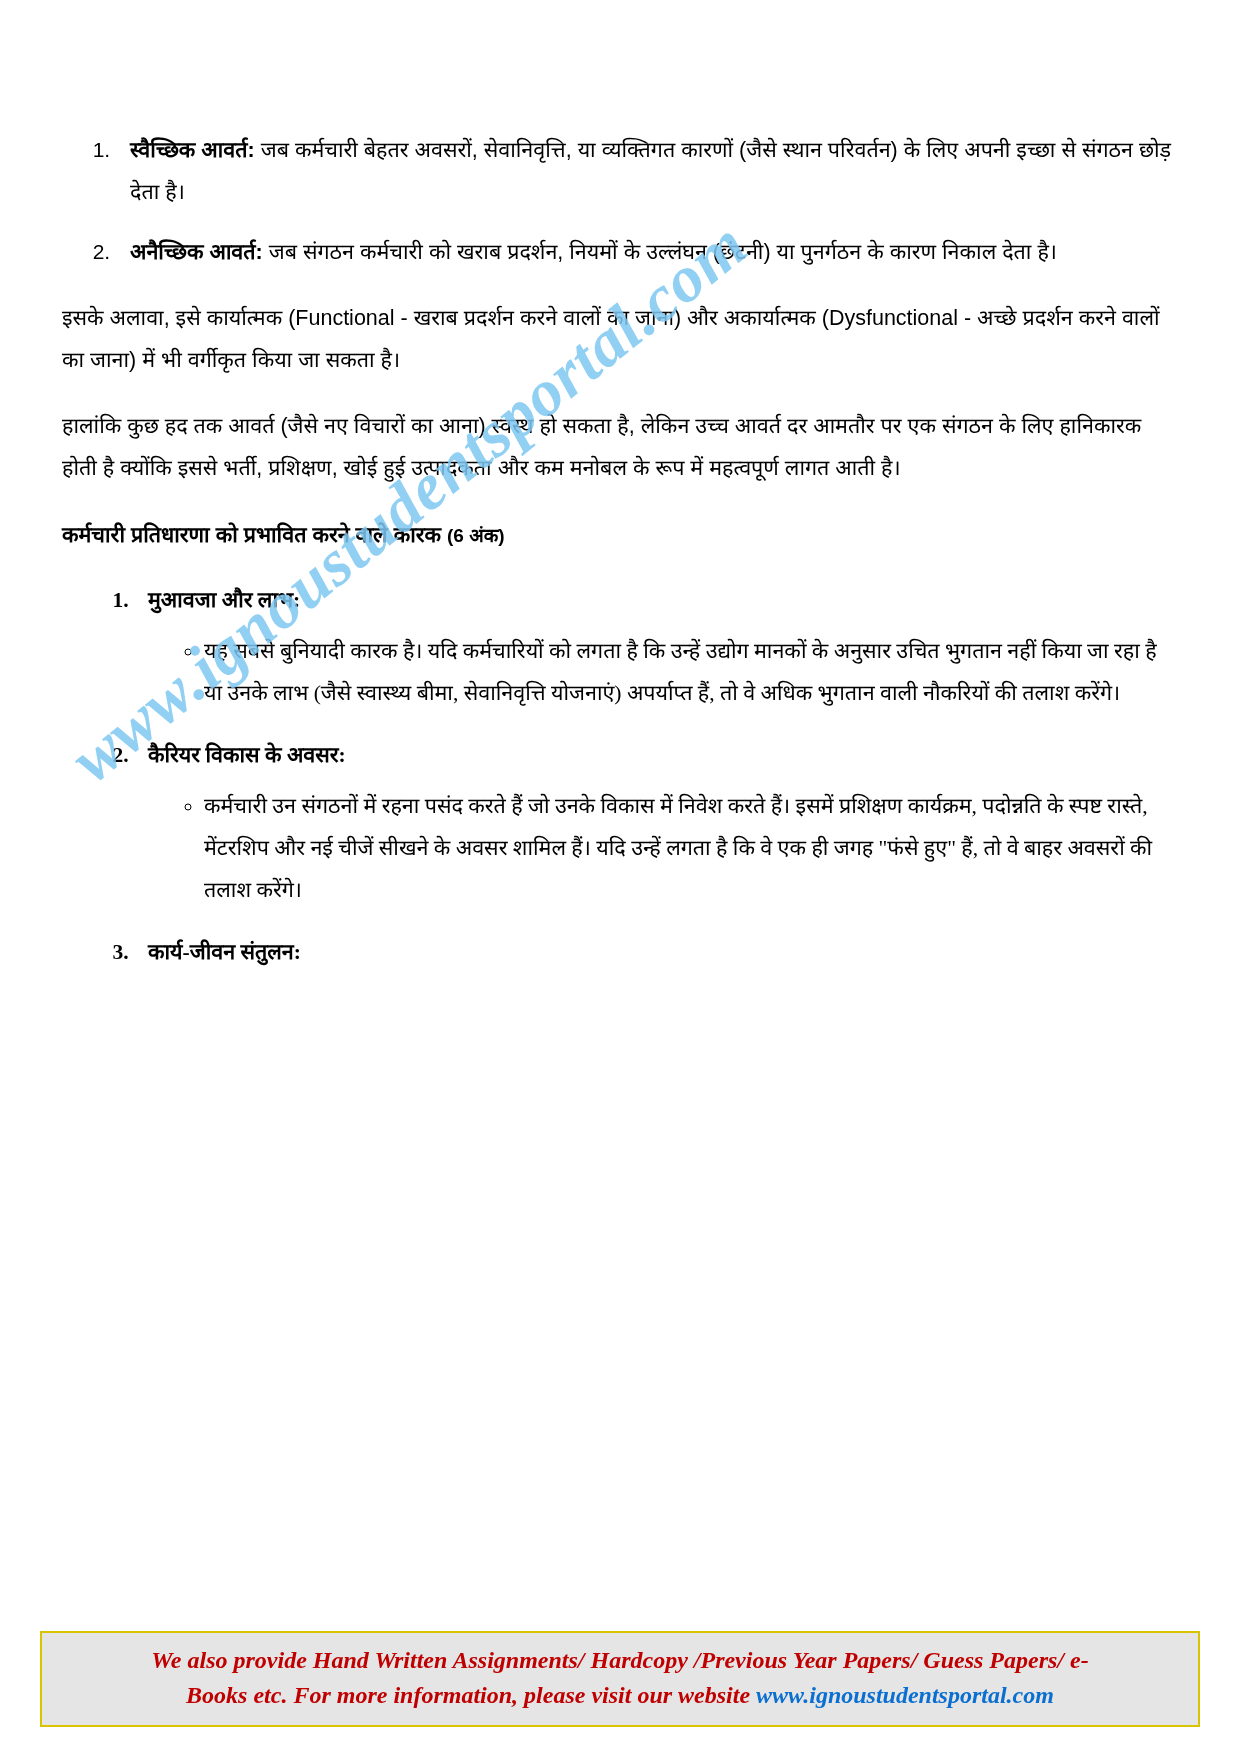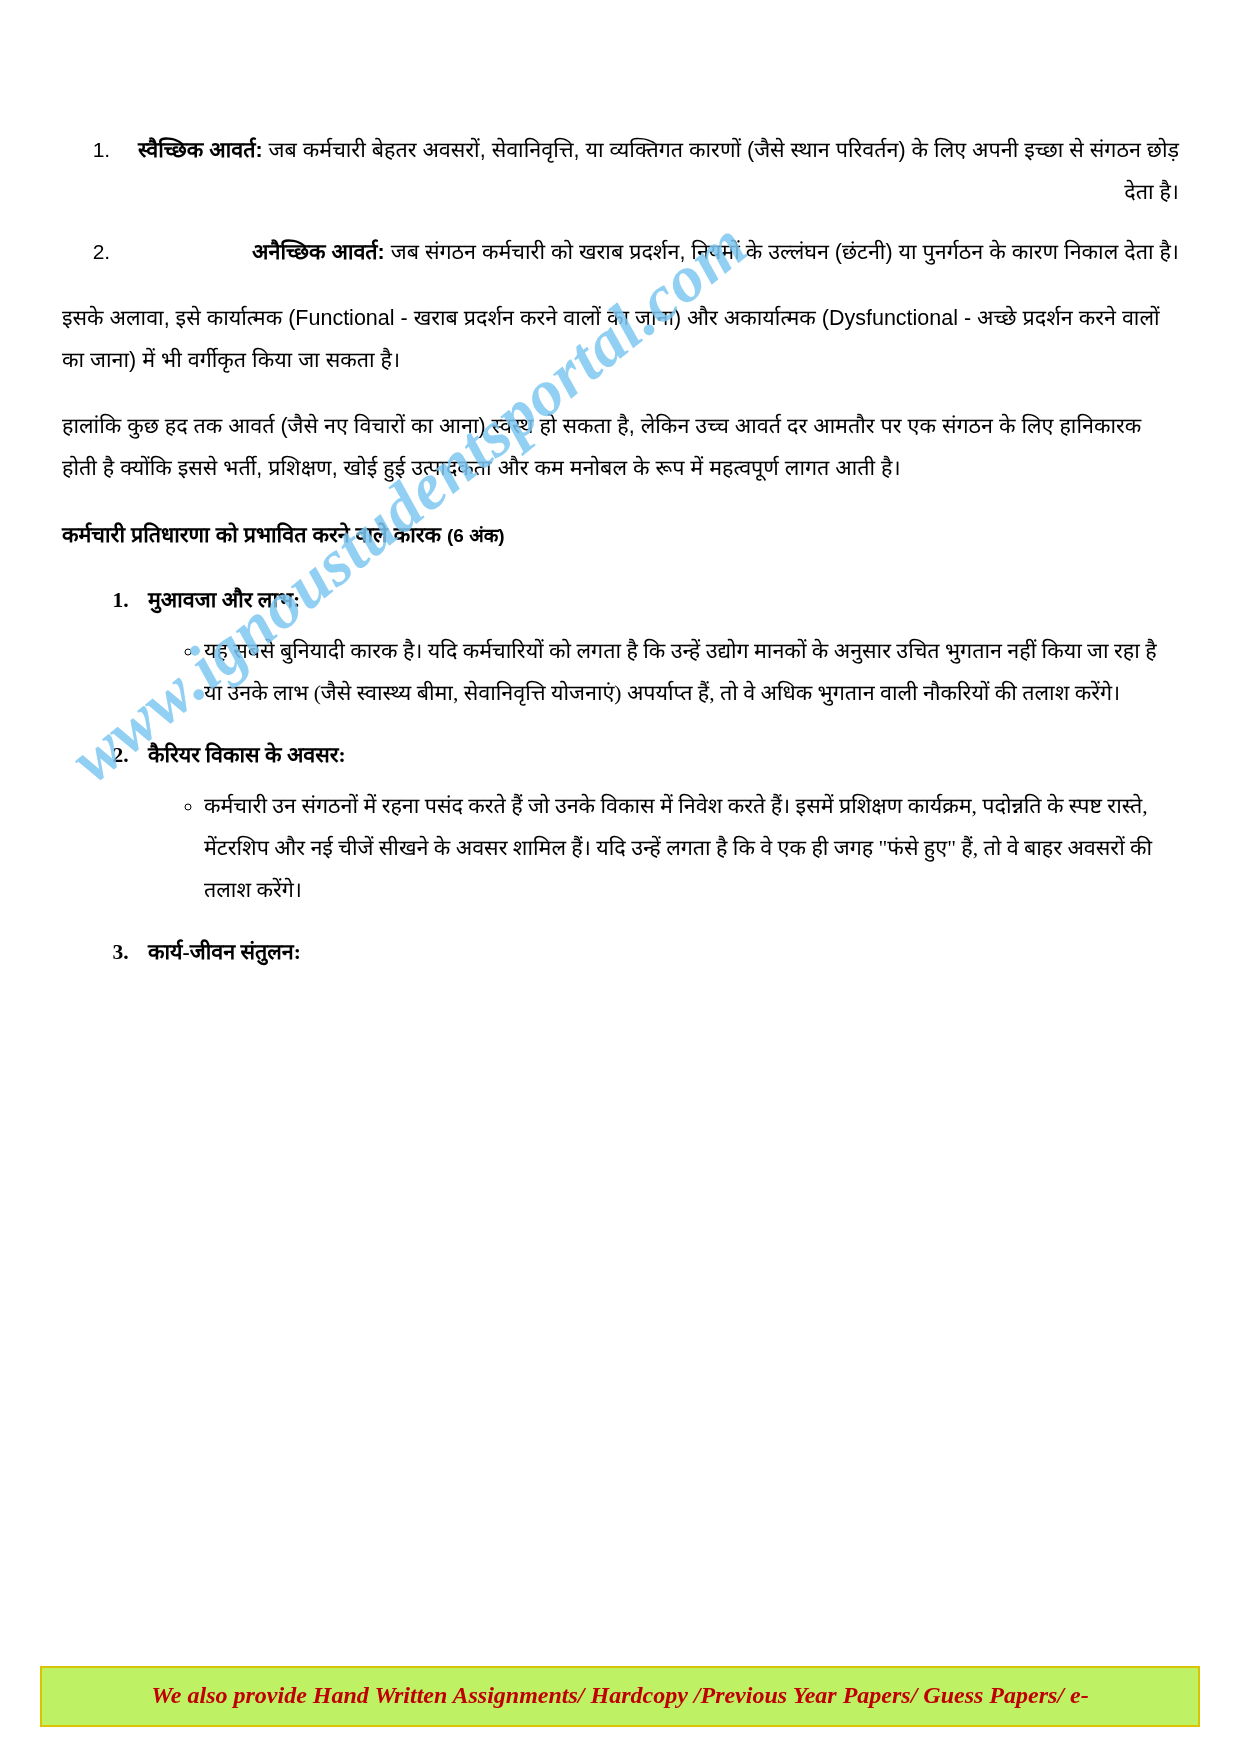--- a/index.html
+++ b/index.html
@@ -54,21 +54,20 @@
   ol.main-list {
     margin: 0 0 0 0;
     padding-left: 54px;
     list-style-type: decimal;
   }
   ol.main-list > li {
     font-size: 21.5px;
     line-height: 1.95;
     margin-bottom: 18px;
     padding-left: 14px;
-    text-align: right;
   }
   ol.main-list > li::marker {
     font-size: 21px;
   }
   .li-text {
     display: block;
   }
   b, .bold {
     font-weight: bold;
   }
@@ -110,21 +109,21 @@
   ul.sub > li {
     font-weight: normal;
     font-size: 21.5px;
     line-height: 1.95;
   }
   .footer {
     position: absolute;
     left: 40px;
     bottom: 28px;
     width: 1160px;
-    background: #bef264;
+    background: #e5e5e5;
     border: 2px solid #d8c400;
     padding: 10px 14px 12px 14px;
     box-sizing: border-box;
     text-align: center;
     z-index: 8;
   }
   .footer-line {
     font-family: "Liberation Serif", serif;
     font-style: italic;
     font-weight: bold;
@@ -182,15 +181,16 @@
       </li>
       <li>
         <span>कार्य-जीवन संतुलन:</span>
       </li>
     </ol>
 
   </div>
 
   <div class="footer">
     <div class="footer-line">We also provide Hand Written Assignments/ Hardcopy /Previous Year Papers/ Guess Papers/ e-</div>
+    <div class="footer-line"><span>Books etc. For more information, please visit our website </span><a class="footer-link" href="#">www.ignoustudentsportal.com</a></div>
   </div>
 
 </div>
 
 </body></html>

